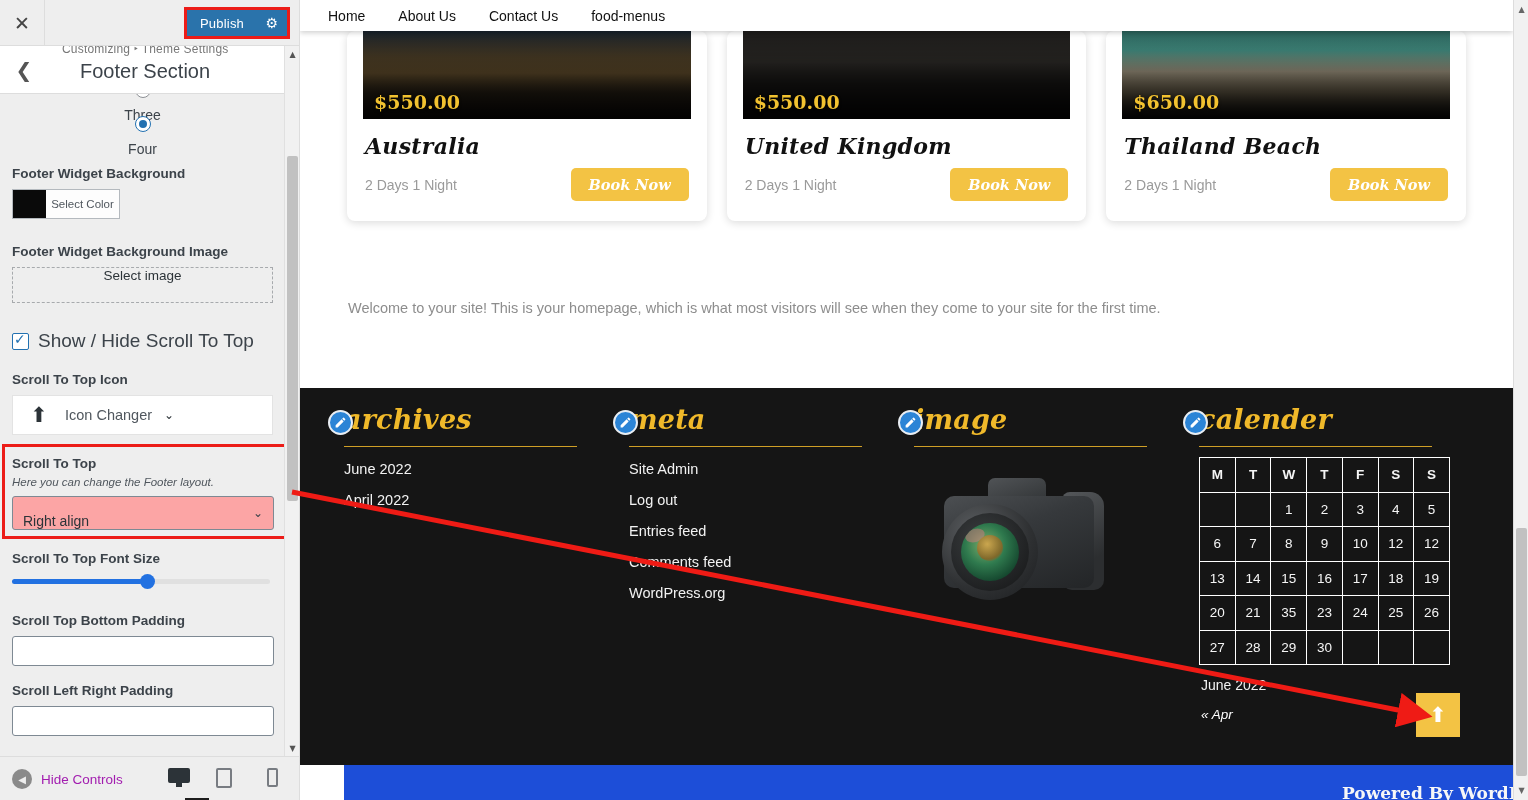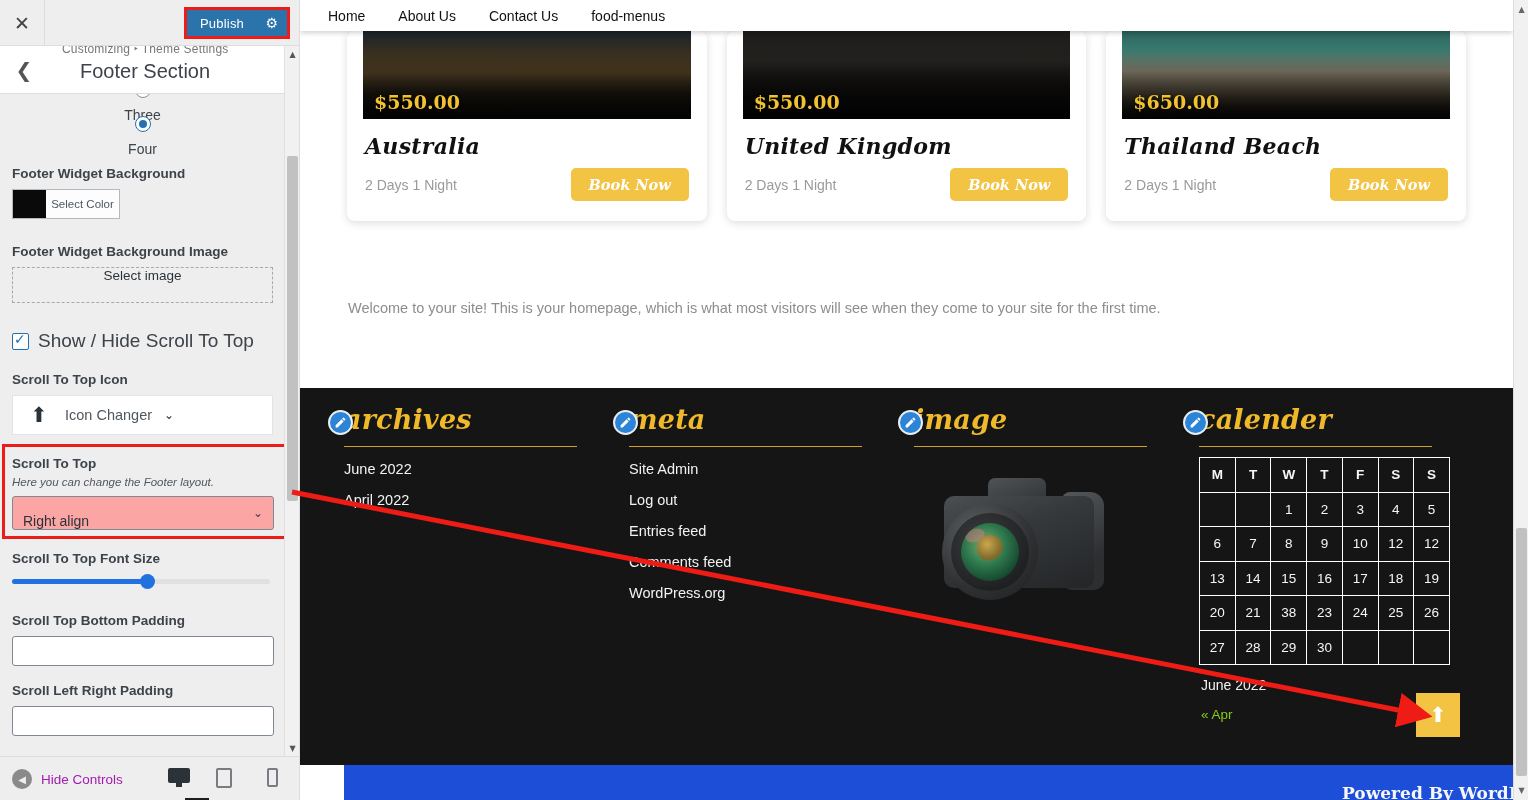--- a/index.html
+++ b/index.html
@@ -403,22 +403,22 @@
   }
   .cal-table th, .cal-table td {
     border: 1px solid #ffffff; width: 39px; height: 34.5px;
     text-align: center; font-weight: 400;
   }
   .cal-table th { font-weight: 700; }
   .cal-caption {
     margin: 12px 0 0 18px; font-size: 14px; color: #f2f2f2;
   }
   .cal-prev {
-    margin: 14px 0 0 18px; font-size: 13.5px; color: #84cc16;
-    text-decoration: none; cursor: pointer; display: inline-block;
+    margin: 14px 0 0 18px; font-size: 13.5px; color: #ffffff;
+    text-decoration: none; cursor: pointer; display: inline-block; font-style: italic;
   }
 
   .scroll-top-btn {
     position: absolute; left: 1116px; top: 305px;
     width: 44px; height: 44px; background: #f3c344;
     display: flex; align-items: center; justify-content: center;
     cursor: pointer; z-index: 6;
   }
   .scroll-top-btn span {
     color: #fff; font-size: 21px; line-height: 1;
@@ -739,21 +739,21 @@
                 <td>14</td>
                 <td>15</td>
                 <td>16</td>
                 <td>17</td>
                 <td>18</td>
                 <td>19</td>
               </tr>
               <tr>
                 <td>20</td>
                 <td>21</td>
-                <td>38</td>
+                <td>35</td>
                 <td>23</td>
                 <td>24</td>
                 <td>25</td>
                 <td>26</td>
               </tr>
               <tr>
                 <td>27</td>
                 <td>28</td>
                 <td>29</td>
                 <td>30</td>

